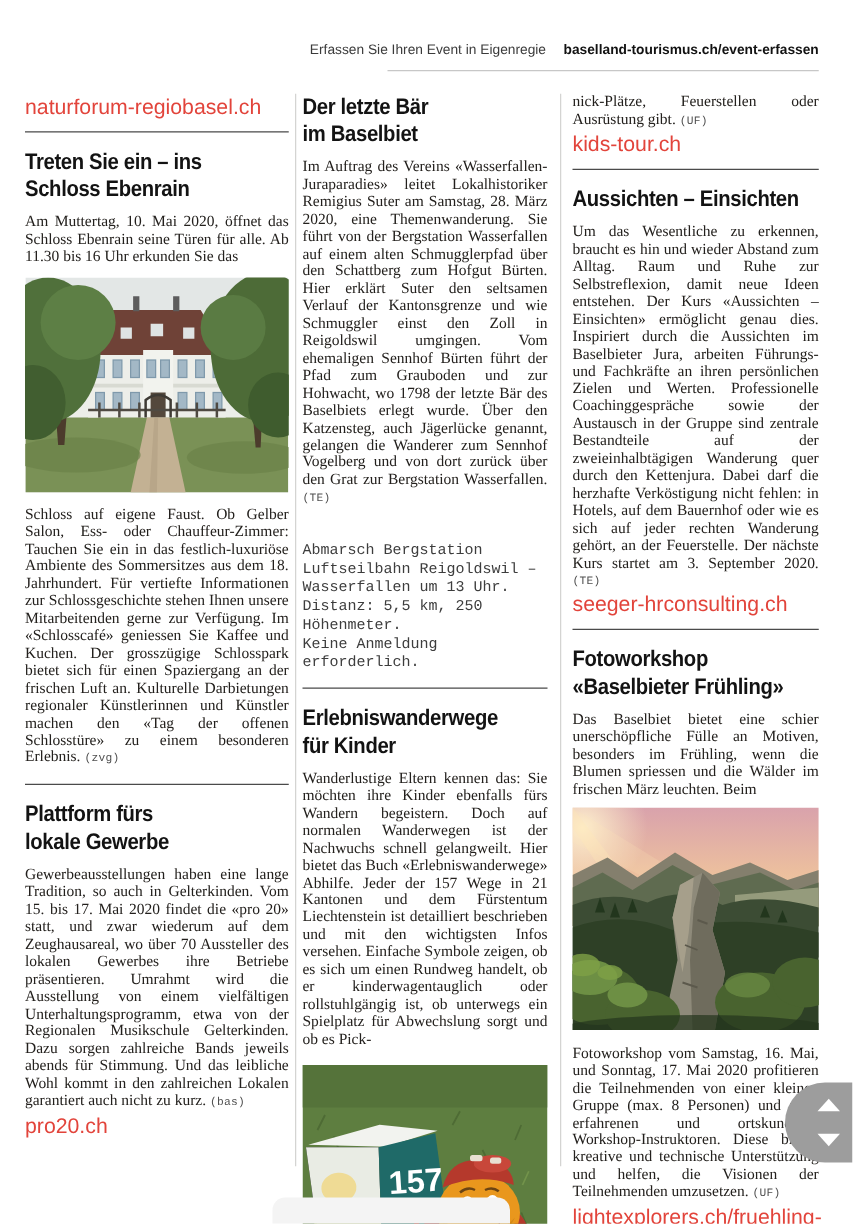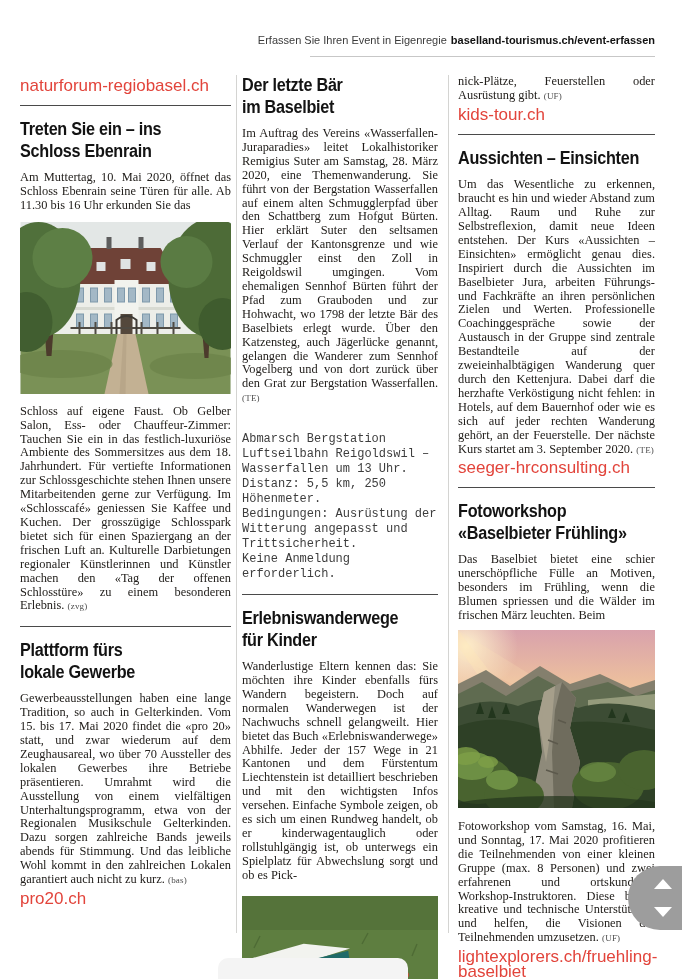--- a/index.html
+++ b/index.html
@@ -3,33 +3,33 @@
 <meta charset="utf-8">
 <style>
   *{box-sizing:border-box;margin:0;padding:0}
   html,body{background:#ffffff}
   body{width:682px;height:979px;position:relative;overflow:hidden;
        font-family:"Liberation Serif",serif;color:#23201d}
 
   .header{position:absolute;top:34px;right:27px;
           font-family:"Liberation Sans",sans-serif;font-size:11px;color:#3b3b3b;
           white-space:nowrap}
-  .header b{color:#121212;font-weight:700;margin-left:4px}
+  .header b{color:#121212;font-weight:700;margin-left:14px}
   .header-rule{position:absolute;top:56px;left:310px;width:345px;height:1px;background:#c7c7c7}
 
   .vrule{position:absolute;top:75px;width:1px;height:858px;background:#d4d4d2}
   .v1{left:236px}.v2{left:448px}
 
   .col{position:absolute;top:75px}
   .col-left{left:20px;width:211px}
   .col-mid{left:242px;width:196px}
   .col-right{left:458px;width:197px}
 
   p.body{font-size:12.4px;line-height:13.9px;text-align:justify;hyphens:auto;color:#23201d}
-  .credit{font-family:Liberation Serif, serif;font-size:9px;color:#4e4e4e;letter-spacing:.2px}
+  .credit{font-family:Liberation Mono, monospace;font-size:9px;color:#4e4e4e;letter-spacing:.2px}
   a.link{display:block;font-family:"Liberation Sans",sans-serif;font-size:17px;line-height:15px;
          color:#e2443b;text-decoration:none;margin-top:3px;cursor:pointer}
   hr.rule{border:none;border-top:1px solid #4a4a4a;margin:12px 0 13px}
 
   h2.headline{font-family:Liberation Sans, sans-serif;font-weight:700;font-size:18px;line-height:21.5px;
               color:#131313;margin:0 0 9px;letter-spacing:-.3px}
   h2.headline span{display:block;white-space:nowrap;transform:scaleX(.9);transform-origin:0 50%}
 
   .info{font-family:Liberation Mono, monospace;font-size:12px;line-height:15px;color:#3d3d3d;margin-top:26px}
 
@@ -136,21 +136,20 @@
 
 <div class="col col-mid">
   <h2 class="headline">
       <span>Der letzte Bär</span>
       <span>im Baselbiet</span>
     </h2>
   <p class="body"><span>Im Auftrag des Vereins «Wasserfallen-Juraparadies» leitet Lokalhistoriker Remigius Suter am Samstag, 28. März 2020, eine Themenwanderung. Sie führt von der Bergstation Wasserfallen auf einem alten Schmugglerpfad über den Schattberg zum Hofgut Bürten. Hier erklärt Suter den seltsamen Verlauf der Kantonsgrenze und wie Schmuggler einst den Zoll in Reigoldswil umgingen. Vom ehemaligen Sennhof Bürten führt der Pfad zum Grauboden und zur Hohwacht, wo 1798 der letzte Bär des Baselbiets erlegt wurde. Über den Katzensteg, auch Jägerlücke genannt, gelangen die Wanderer zum Sennhof Vogelberg und von dort zurück über den Grat zur Bergstation Wasserfallen. </span><span class="credit">(TE)</span></p>
   <div class="info">
     <div>Abmarsch Bergstation Luftseilbahn Reigoldswil – Wasserfallen um 13 Uhr.</div>
     <div>Distanz: 5,5 km, 250 Höhenmeter.</div>
-    <div>Bedingungen: Ausrüstung der Witterung angepasst und Trittsicherheit.</div>
     <div>Keine Anmeldung erforderlich.</div>
   </div>
   <hr class="rule">
   <h2 class="headline">
       <span>Erlebniswanderwege</span>
       <span>für Kinder</span>
     </h2>
   <p class="body">Wanderlustige Eltern kennen das: Sie möchten ihre Kinder ebenfalls fürs Wandern begeistern. Doch auf normalen Wanderwegen ist der Nachwuchs schnell gelangweilt. Hier bietet das Buch «Erlebniswanderwege» Abhilfe. Jeder der 157 Wege in 21 Kantonen und dem Fürstentum Liechtenstein ist detailliert beschrieben und mit den wichtigsten Infos versehen. Einfache Symbole zeigen, ob es sich um einen Rundweg handelt, ob er kinderwagentauglich oder rollstuhlgängig ist, ob unterwegs ein Spielplatz für Abwechslung sorgt und ob es Pick-</p>
   <figure style="margin-top:13px">
     <svg viewBox="0 0 196 190" width="196" height="190">

